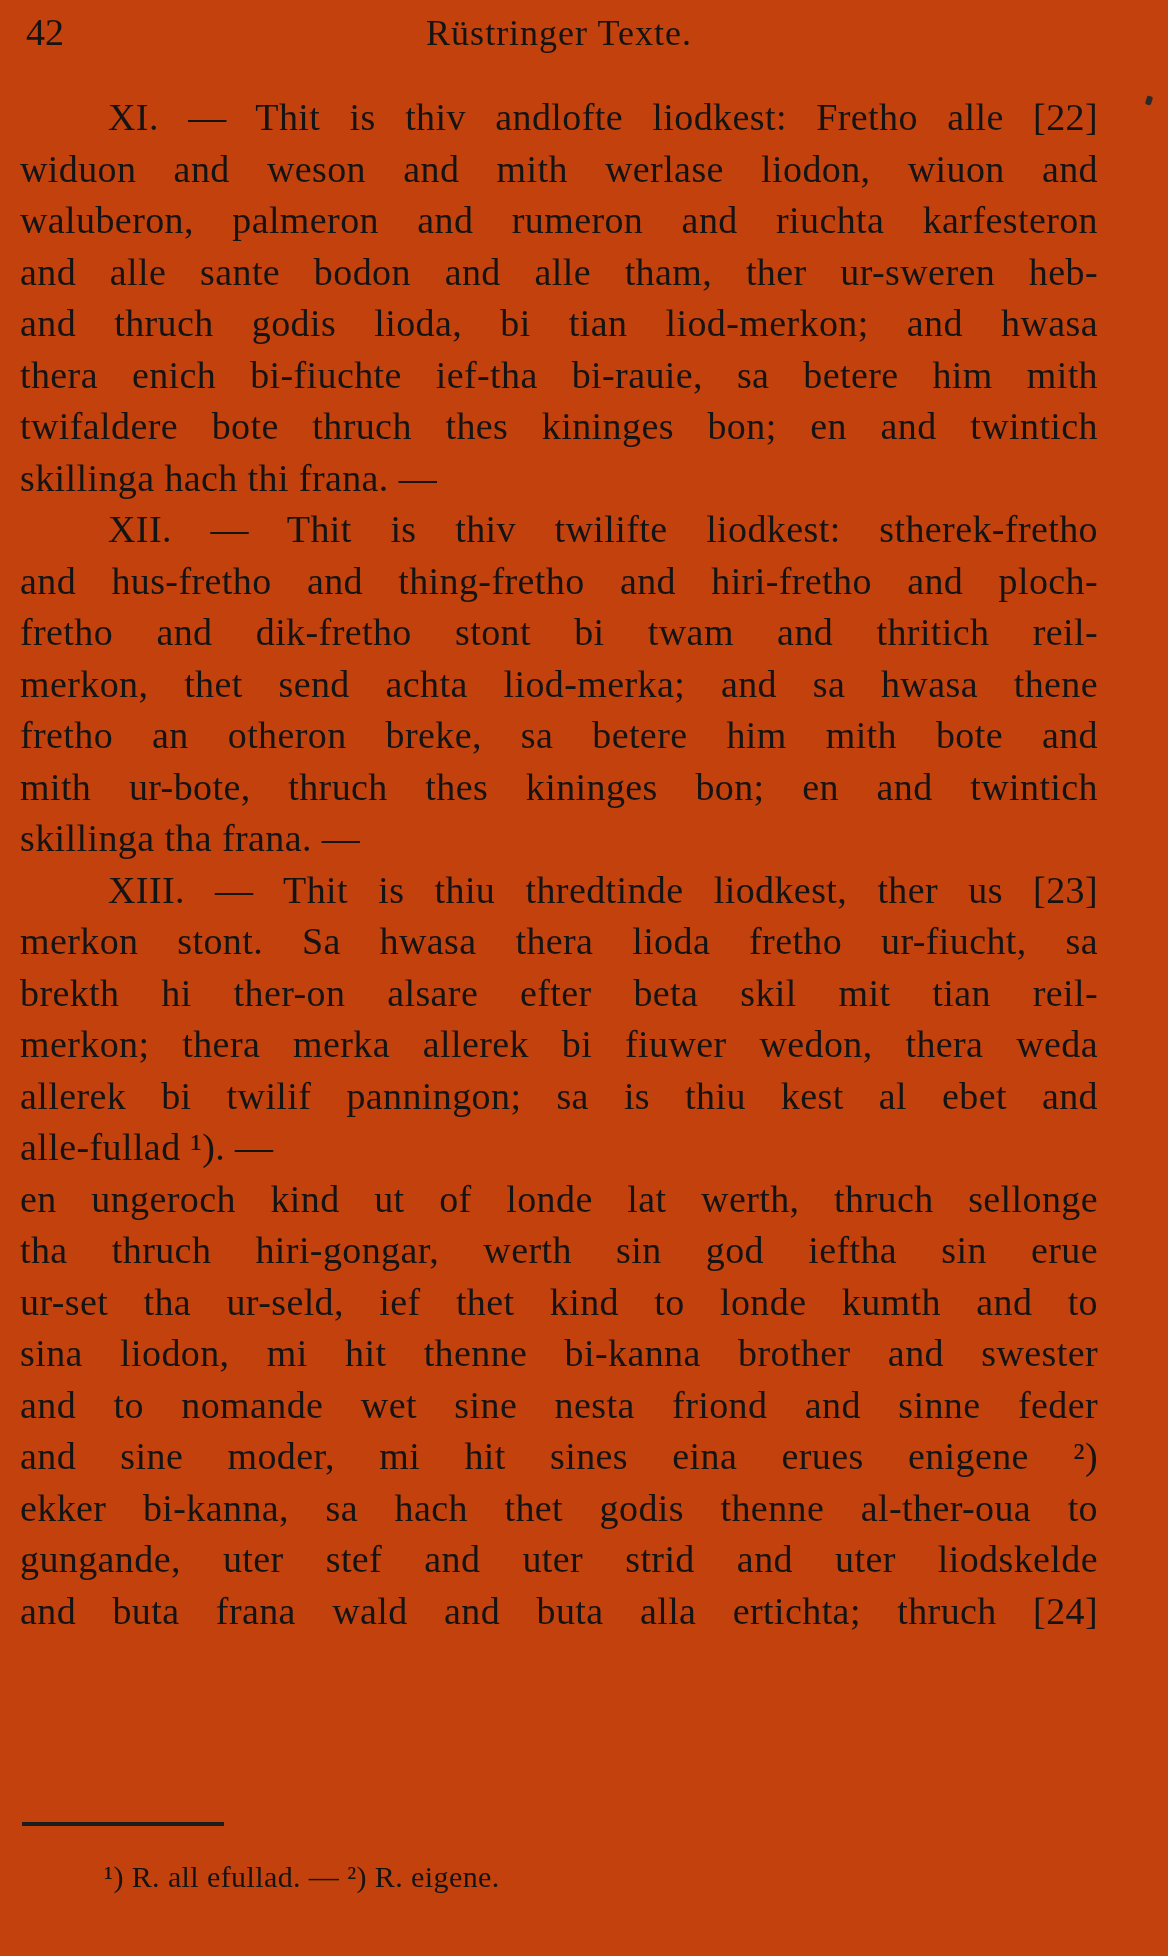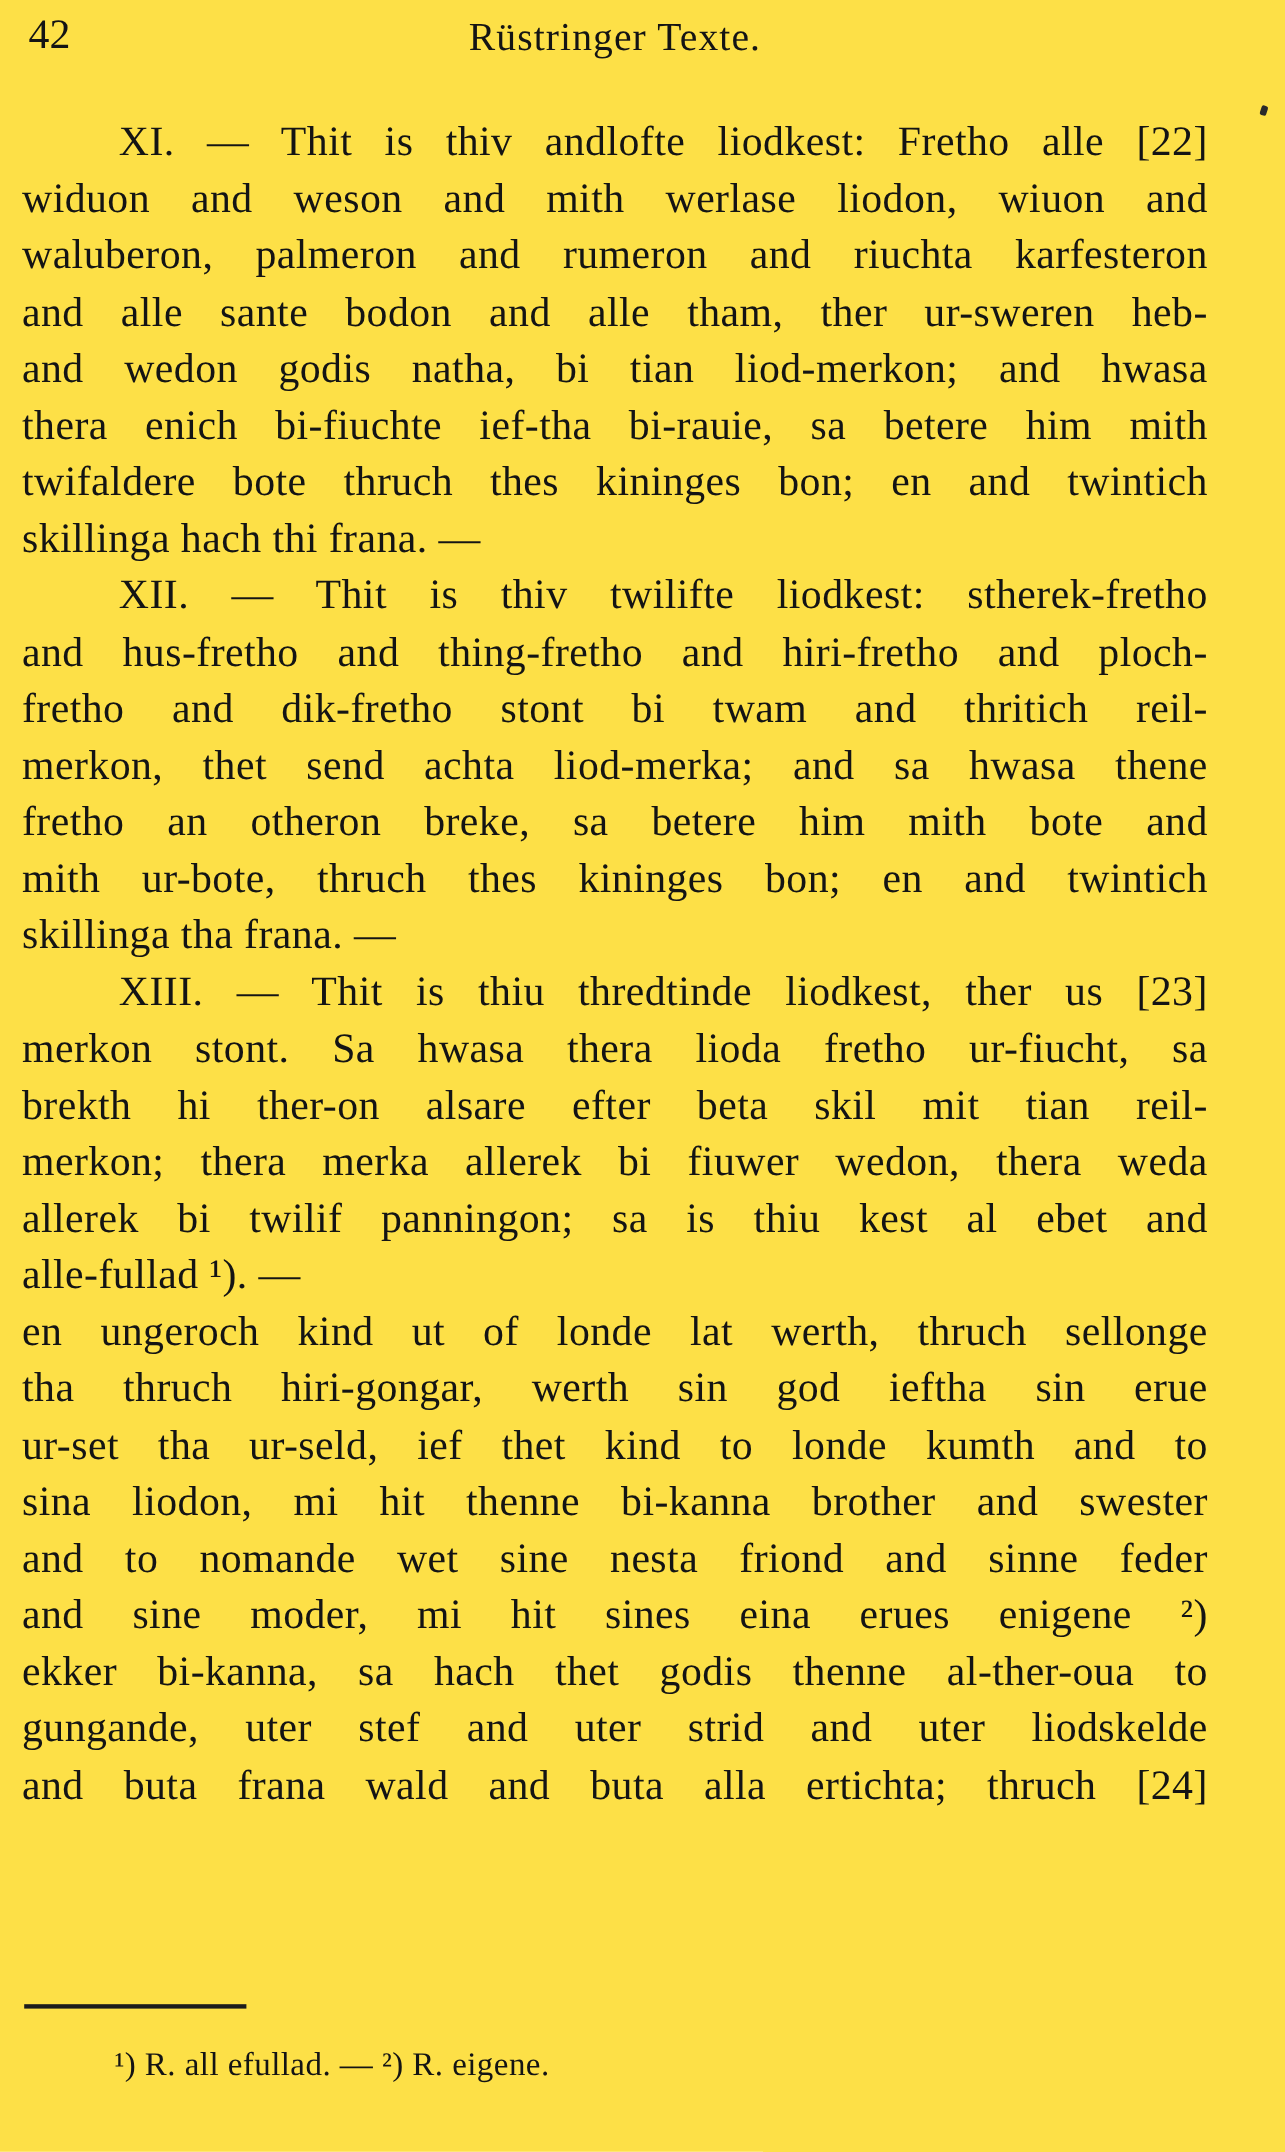--- a/index.html
+++ b/index.html
@@ -6,41 +6,40 @@
   body {
     width: 1168px; height: 1956px;
     background: #ffffff;
     font-family: "Liberation Serif", "DejaVu Serif", serif;
     color: #141414;
     position: relative;
     overflow: hidden;
   }
   .page {
     position: absolute; inset: 0;
-    background: #fde047;
+    background: #c2410c;
     text-decoration: underline;
   }
   .page-header {
     position: absolute; top: 10px; left: 20px;
     width: 1078px; height: 46px;
   }
   .page-number {
     position: absolute; left: 6px; top: 2px;
     font-size: 38px; line-height: 40px;
   }
   .running-title {
     position: absolute; left: 0; right: 0; top: 3px;
     text-align: center;
     font-size: 36px; line-height: 40px;
     letter-spacing: 1px;
   }
   .text-block {
     position: absolute; top: 92px; left: 20px;
     width: 1078px;
-    margin-top: 12px;
   }
   .paragraph { margin: 0; padding: 0; }
   .line {
     font-size: 38px;
     line-height: 51.5px;
     letter-spacing: 0.4px;
     text-align: justify;
     text-align-last: justify;
     -moz-text-align-last: justify;
     text-justify: inter-word;
@@ -79,21 +78,21 @@
     <span class="running-title">Rüstringer Texte.</span>
   </header>
 
   <main class="text-block">
 
     <section class="paragraph">
       <div class="line first">XI. — Thit is thiv andlofte liodkest: Fretho alle [22]</div>
       <div class="line">widuon and weson and mith werlase liodon, wiuon and</div>
       <div class="line">waluberon, palmeron and rumeron and riuchta karfesteron</div>
       <div class="line">and alle sante bodon and alle tham, ther ur-sweren heb-</div>
-      <div class="line">and wedon godis natha, bi tian liod-merkon; and hwasa</div>
+      <div class="line">and thruch godis lioda, bi tian liod-merkon; and hwasa</div>
       <div class="line">thera enich bi-fiuchte ief-tha bi-rauie, sa betere him mith</div>
       <div class="line">twifaldere bote thruch thes kininges bon; en and twintich</div>
       <div class="line short">skillinga hach thi frana. —</div>
     </section>
 
     <section class="paragraph">
       <div class="line first">XII. — Thit is thiv twilifte liodkest: stherek-fretho</div>
       <div class="line">and hus-fretho and thing-fretho and hiri-fretho and ploch-</div>
       <div class="line">fretho and dik-fretho stont bi twam and thritich reil-</div>
       <div class="line">merkon, thet send achta liod-merka; and sa hwasa thene</div>

